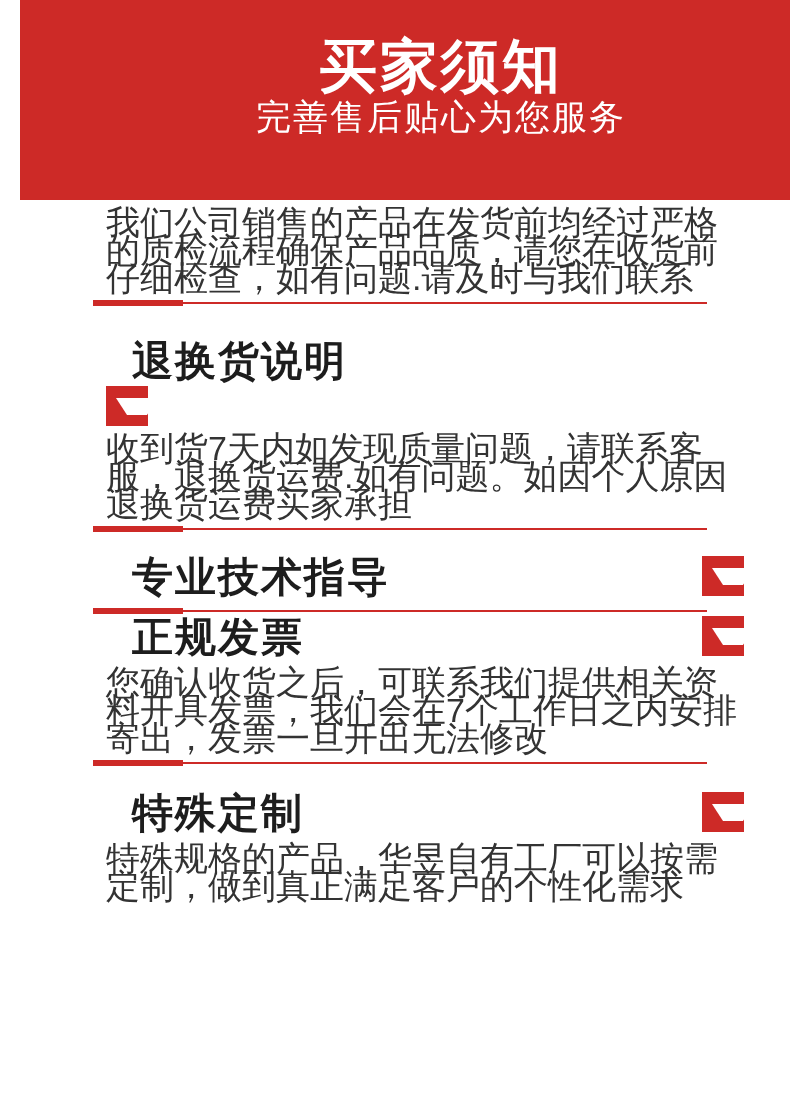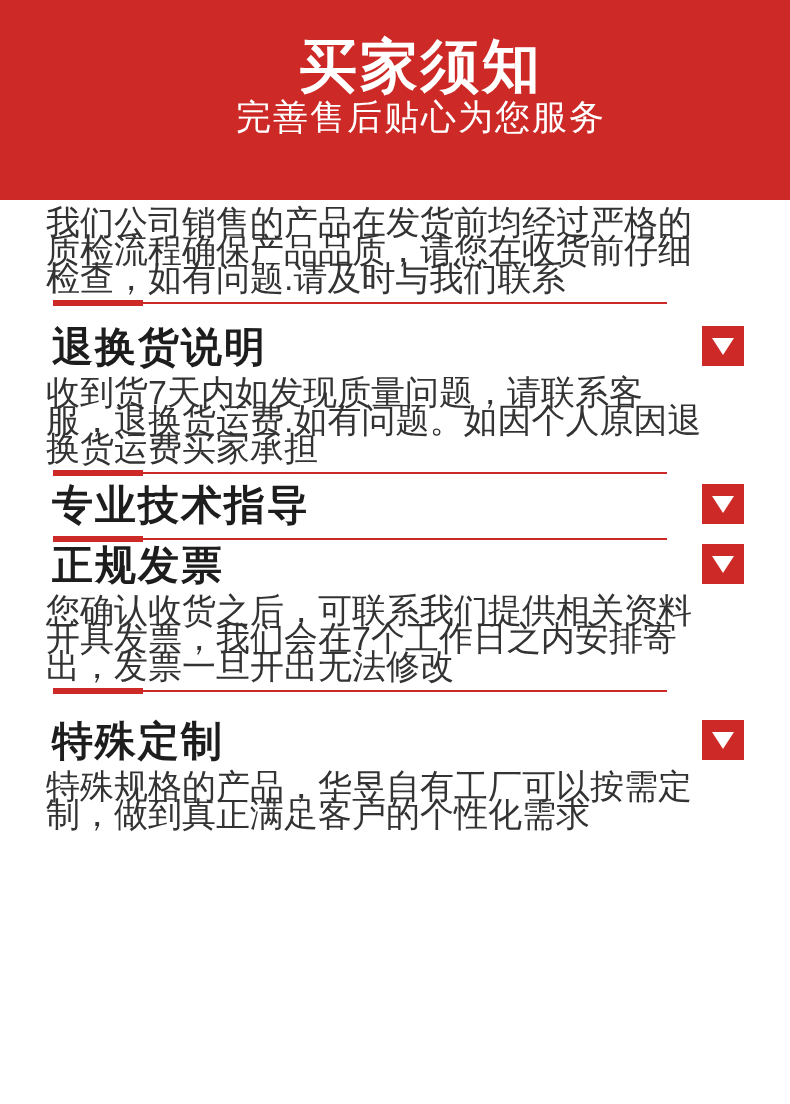--- a/index.html
+++ b/index.html
@@ -1,16 +1,16 @@
 <!DOCTYPE html>
 <html style="--red: #cd2a27; --heading: #1d1d1d; --body: #333333;"><head>
 <meta charset="utf-8">
 <style>
   :root { --red:#cd2a27; --heading:#1d1d1d; --body:#333333; }
-  * { box-sizing:border-box; }
+  * { box-sizing:border-box;padding-left:20px; }
   html,body { margin:0; padding:0; background:#fff; }
   .page {
     width:790px; height:1104px; overflow:hidden; background:#ffffff;
     font-family:"Liberation Sans","DejaVu Sans",sans-serif;
   }
 
   
   .banner {
     height:200px; background:var(--red); color:#ffffff;
     text-align:center; padding-left:52px;
@@ -23,22 +23,22 @@
     font-size:35px; line-height:38px;
     font-weight:500; letter-spacing:2px;
   }
 
   
   .content { padding:0 46px; }
   .head-row {
     display:flex; justify-content:space-between; align-items:flex-start;
   }
   .mt24 { margin-top:24px; }
-  .mt18 { margin-top:18px; }
-  .mt22 { margin-top:6px; }
+  .mt18 { margin-top:32px;flex-direction:column; }
+  .mt22 { margin-top:22px; }
   .mt28 { }
   h2.sec-heading {
     margin:0 0 0 6px; font-size:41px; line-height:46px;
     font-weight:800; letter-spacing:2px; color:var(--heading);
   }
   .arrow-box {
     flex:0 0 auto; width:42px; height:40px; background:var(--red);
     display:flex; align-items:center; justify-content:center; margin-top:2px;
   }
   .tri {

